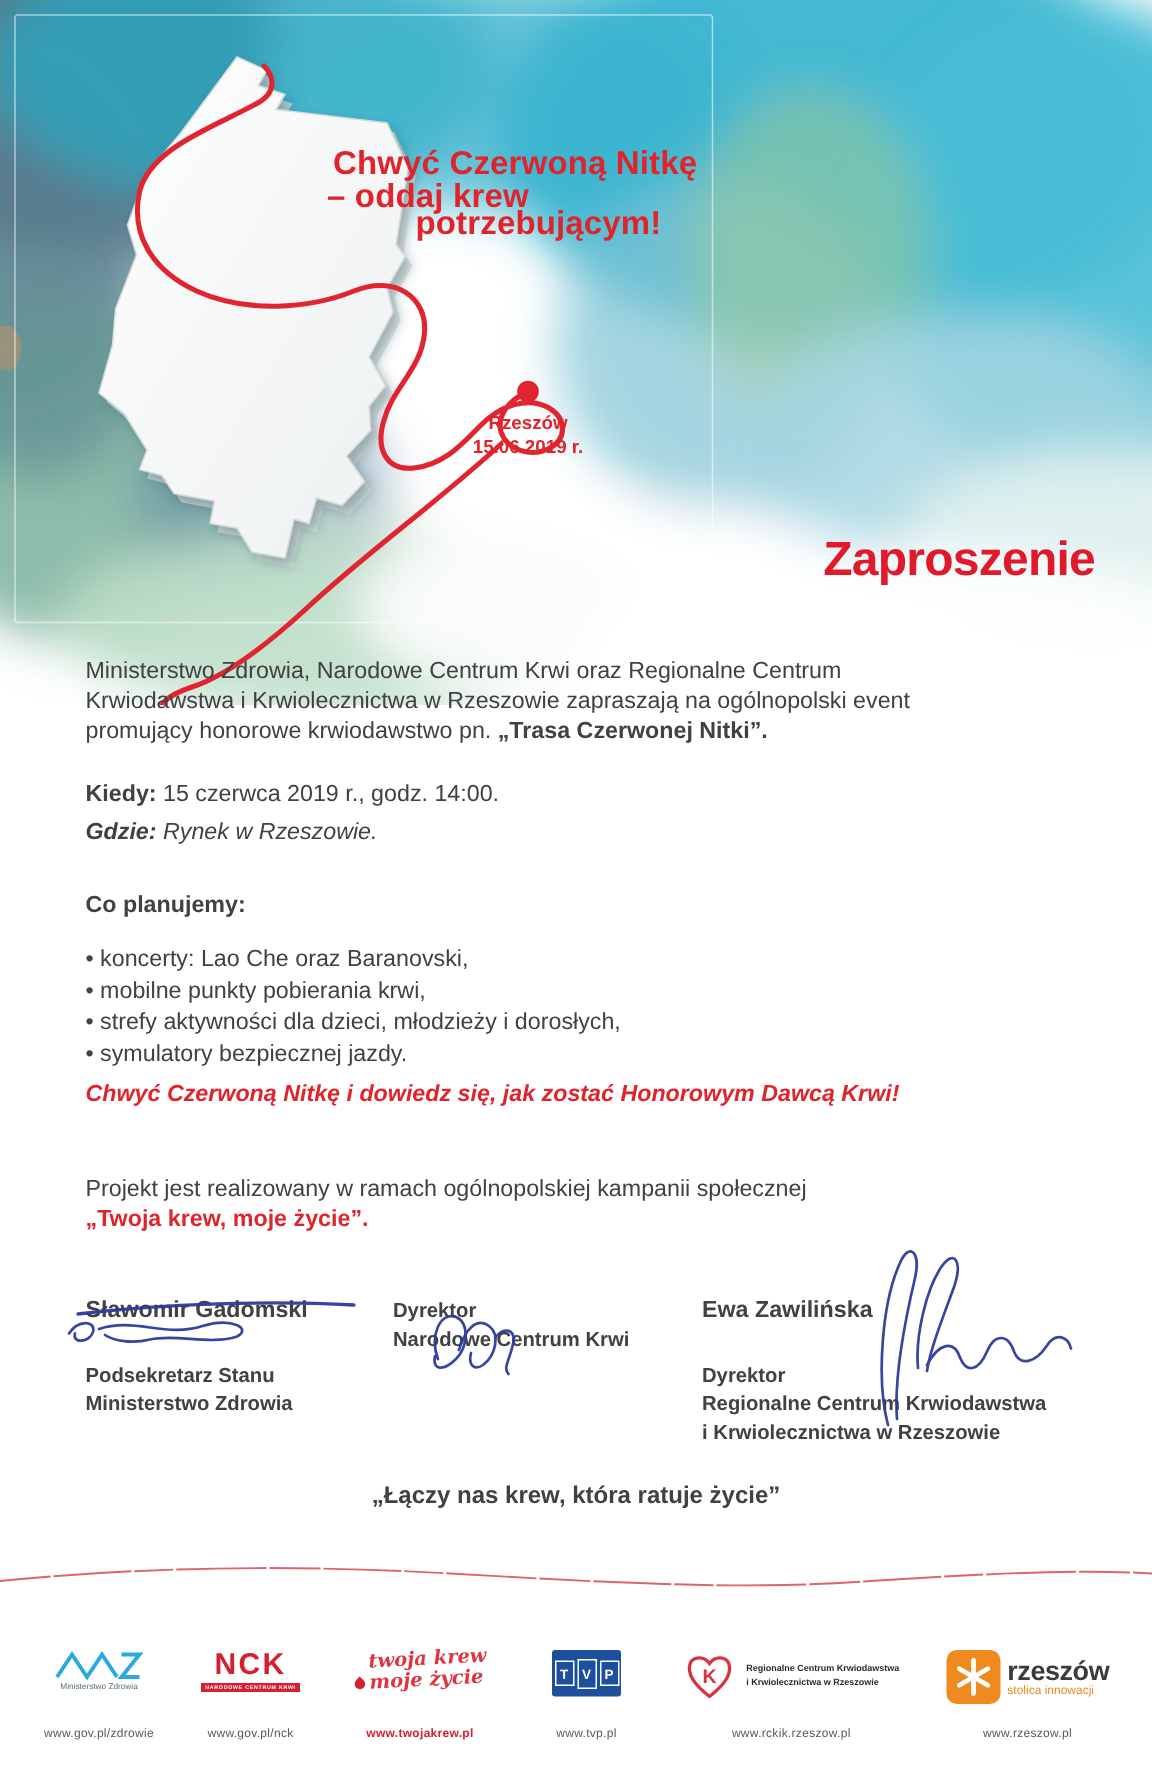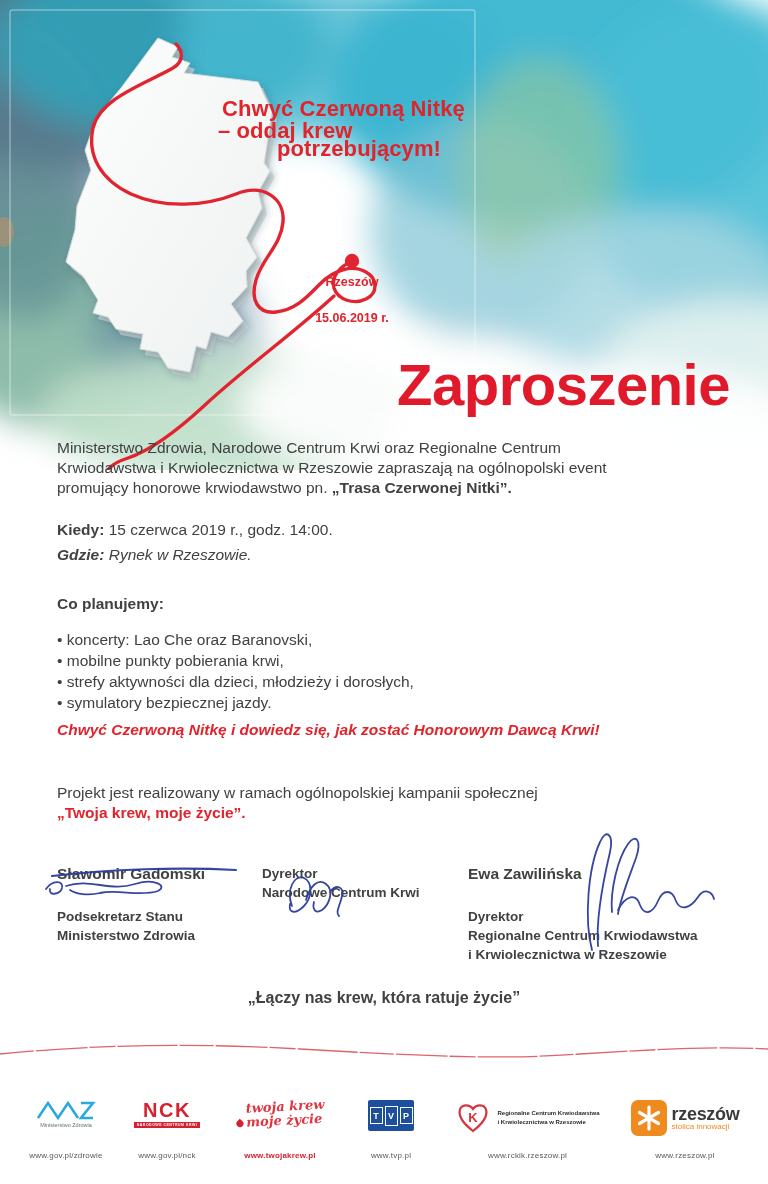--- a/index.html
+++ b/index.html
@@ -7,21 +7,21 @@
     width:768px;height:1184px;position:relative;background:#ffffff;
     font-family:"Liberation Sans","DejaVu Sans",sans-serif;color:#3f4142;
     overflow:hidden;
   }
   
   .hero-svg{position:absolute;top:0;left:0;}
   .hero-text{position:absolute;color:#e0242c;font-weight:bold;font-size:22px;line-height:1;letter-spacing:.1px;}
   .route-label{position:absolute;color:#e0242c;font-weight:bold;font-size:12.5px;text-align:center;width:110px;line-height:1.25;}
   .page-title{
     position:absolute;top:356px;right:38px;color:#e11a2b;font-weight:bold;
-    font-size:58px;letter-spacing:-0.5px;line-height:1;
+    font-size:32px;letter-spacing:-0.5px;line-height:1;
   }
   
   .para{position:absolute;left:57px;font-size:15.5px;line-height:20px;color:#3f4142;}
   .b{font-weight:bold;}
   .red{color:#e0242c;font-weight:bold;}
   .bullets{position:absolute;left:57px;font-size:15.5px;line-height:21px;color:#3f4142;}
   
   .sig-col{position:absolute;font-size:14px;line-height:19px;color:#3f4142;}
   .sig-name{font-weight:bold;font-size:15.5px;margin-bottom:24px;}
   .sig-role{font-weight:bold;font-size:13.5px;line-height:19px;}
@@ -99,21 +99,21 @@
              C378,279 378,293 366,299 C354,305 338,300 334,288 C331,277 340,266 351,262"></path>
     <path d="M334,296 C295,332 245,368 205,405 C178,430 152,450 128,458 C110,464 102,472 112,477 C124,481 148,477 170,480"></path>
   </g>
   <circle cx="352" cy="261" r="7.2" fill="#e02530"></circle>
 </svg>
 
 <div class="hero-text" style="left:222px;top:98px;">Chwyć Czerwoną Nitkę</div>
 <div class="hero-text" style="left:218px;top:120px;">– oddaj krew</div>
 <div class="hero-text" style="left:277px;top:138px;">potrzebującym!</div>
 <div class="route-label" style="left:297px;top:275px;">Rzeszów</div>
-<div class="route-label" style="left:297px;top:291px;margin-top:20px;">15.06.2019 r.</div>
+<div class="route-label" style="left:297px;top:291px;">15.06.2019 r.</div>
 
 <div class="page-title">Zaproszenie</div>
 
 <div class="para" style="top:438px;width:680px;">
   <div>Ministerstwo Zdrowia, Narodowe Centrum Krwi oraz Regionalne Centrum</div>
   <div>Krwiodawstwa i Krwiolecznictwa w Rzeszowie zapraszają na ogólnopolski event</div>
   <div><span>promujący honorowe krwiodawstwo pn. </span><span class="b">„Trasa Czerwonej Nitki”.</span></div>
 </div>
 
 <div class="para" style="top:520px;">

